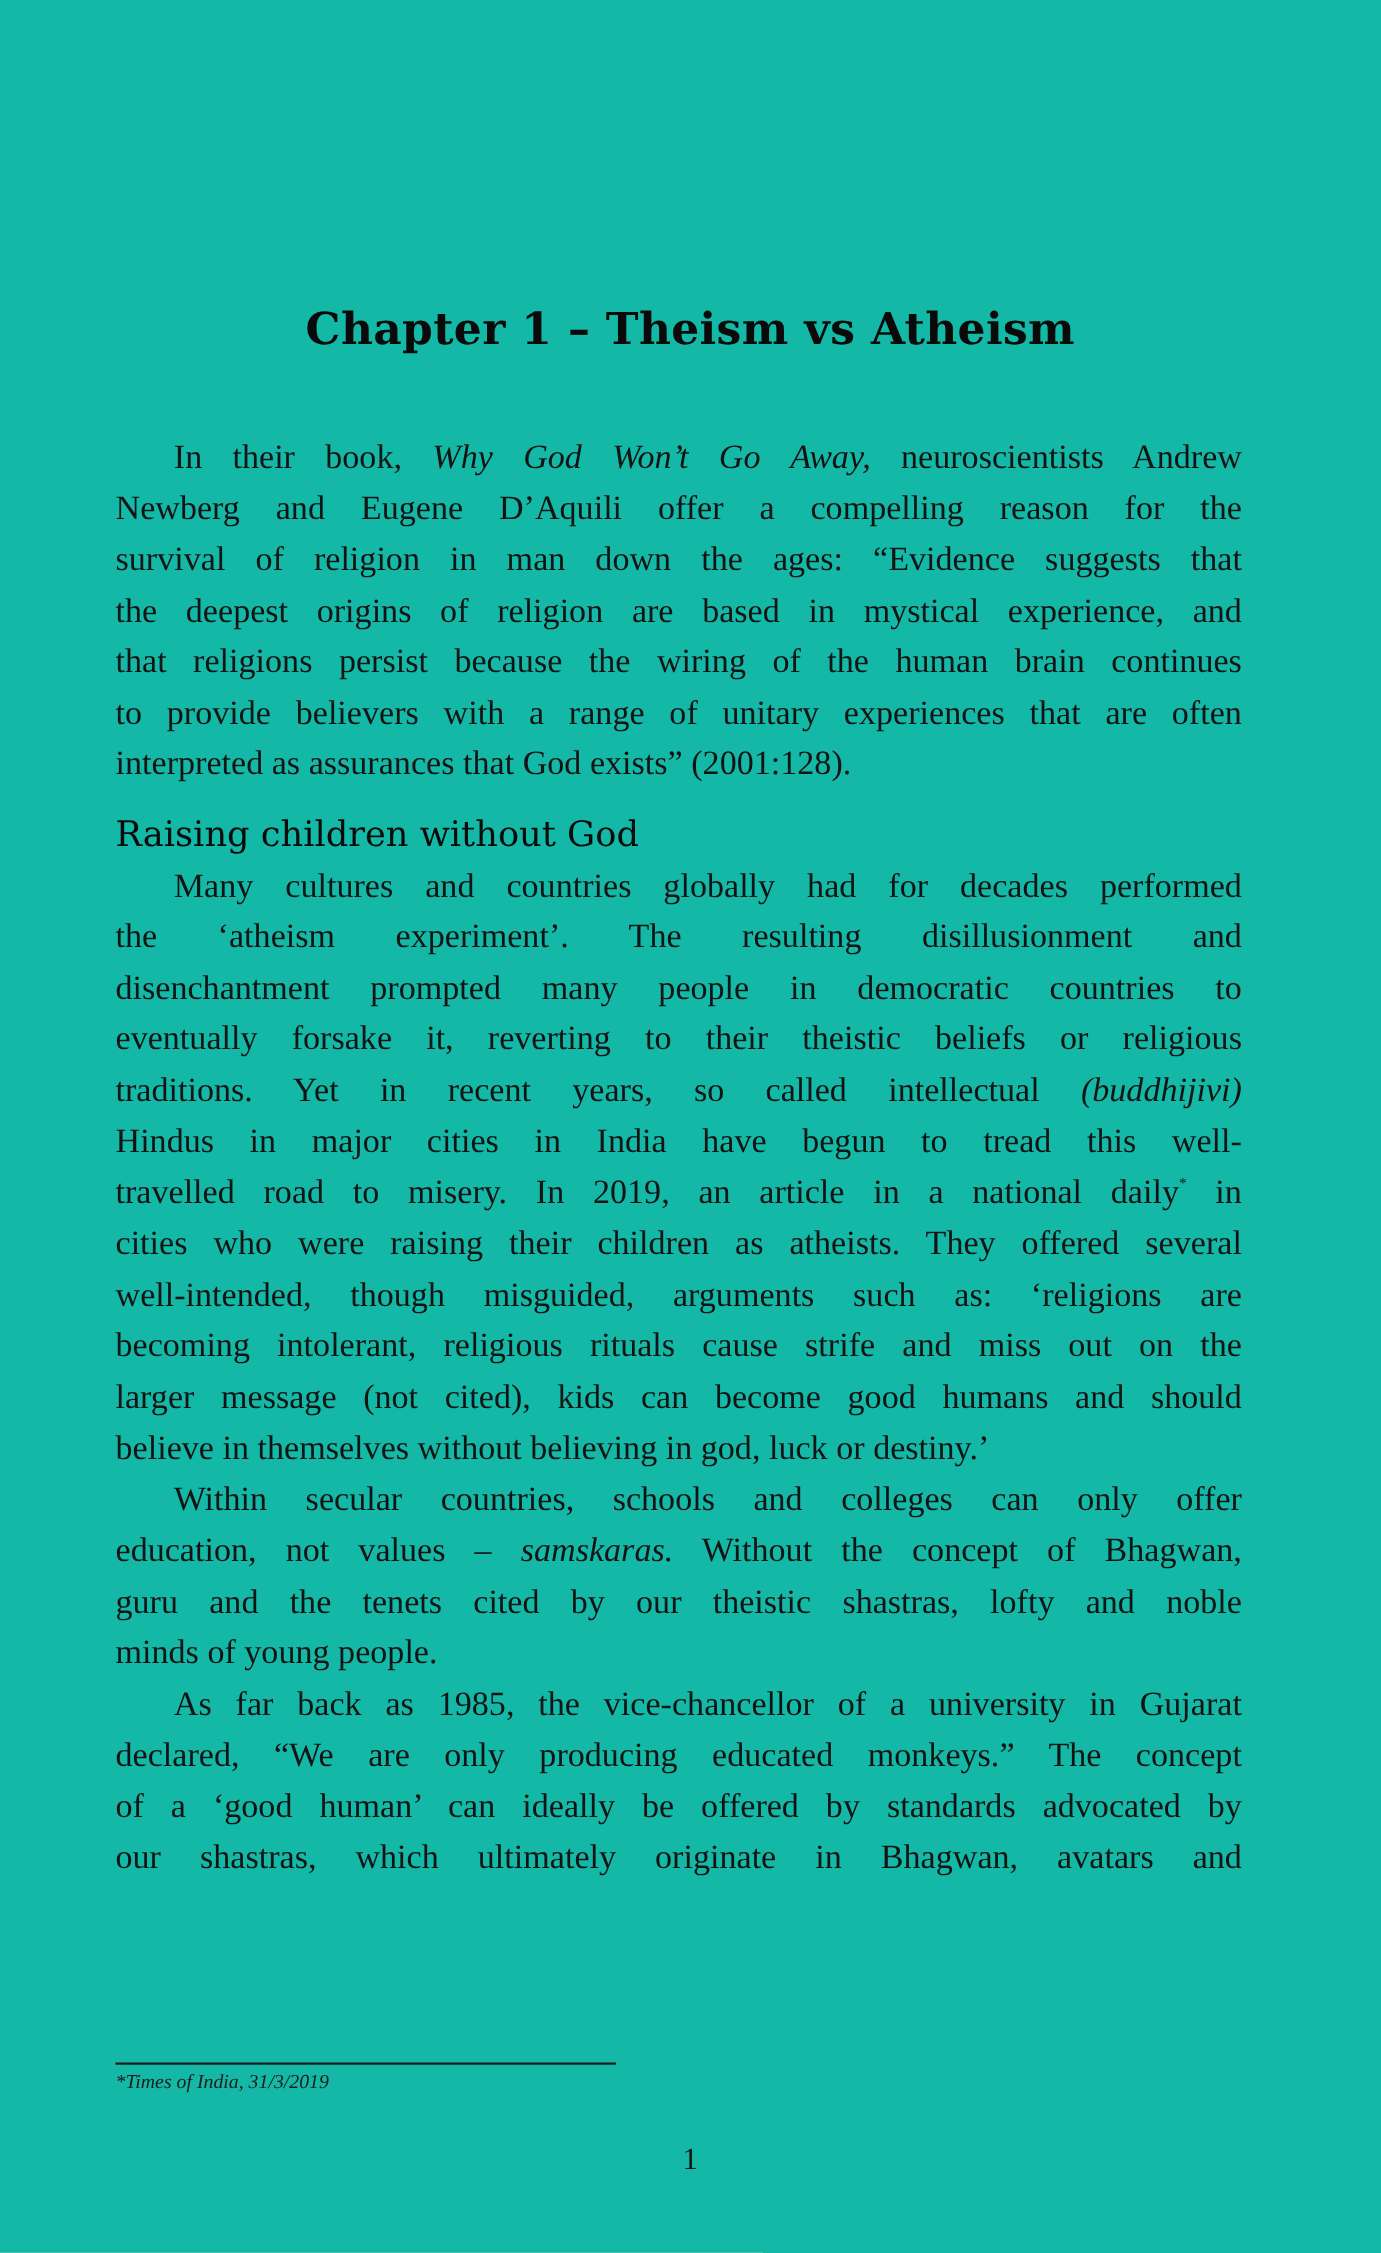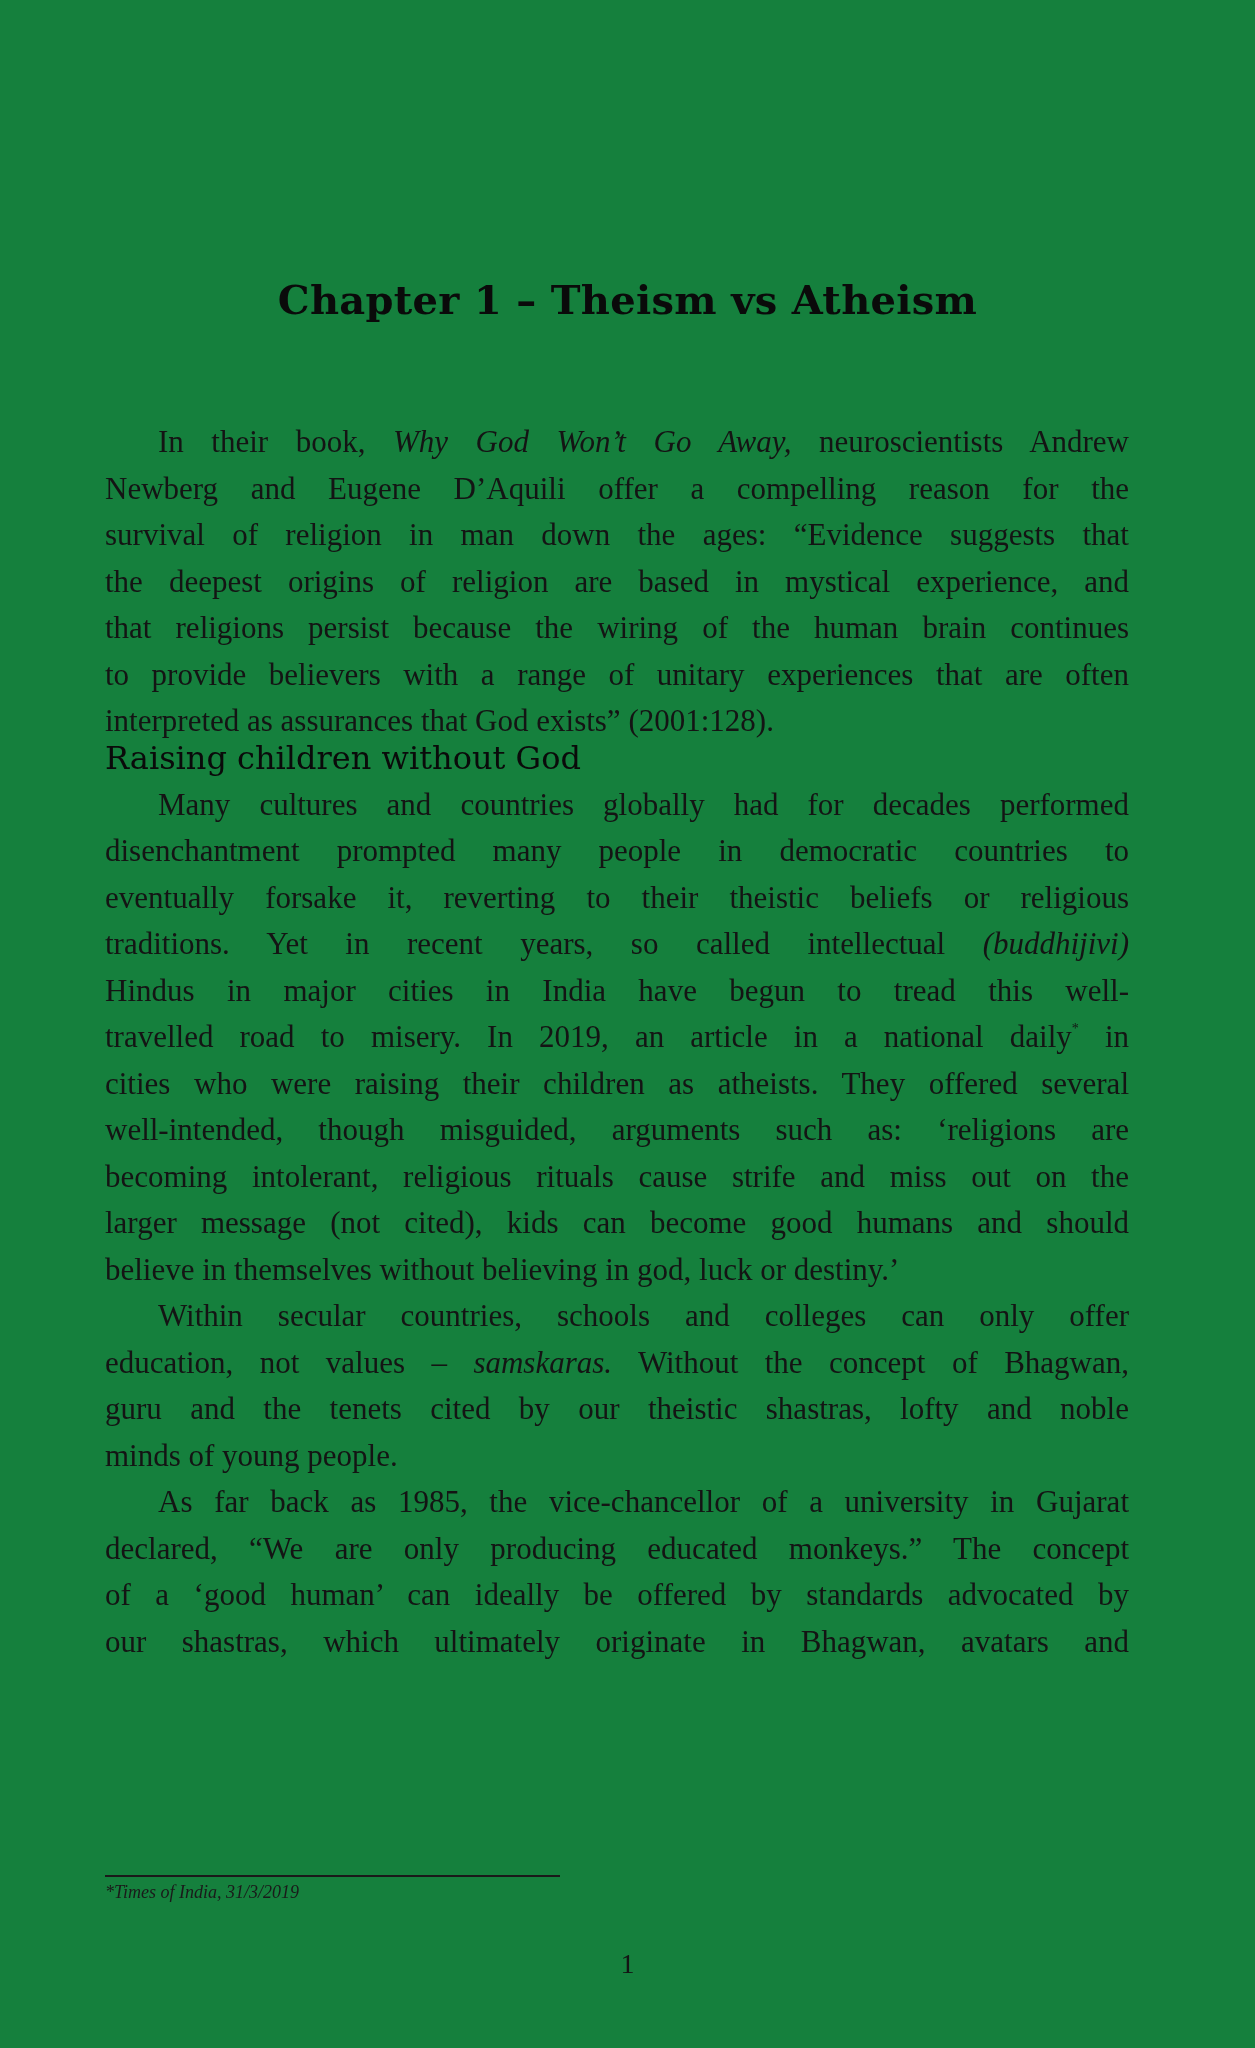--- a/index.html
+++ b/index.html
@@ -12,21 +12,21 @@
       height: 2048px;
       position: relative;
       overflow: hidden;
       color: #111111;
       font-family: "DejaVu Serif", "Liberation Serif", serif;
     }
     .page {
       position: absolute;
       left: 0; top: 0;
       width: 1255px; height: 2048px;
-      background: #15803d;
+      background: #14b8a6;
     }
     .chapter-title {
       position: absolute;
       left: 0;
       width: 1255px;
       top: 276px;
       text-align: center;
       font-family: "DejaVu Serif", "Liberation Serif", serif;
       font-weight: bold;
       font-size: 40px;
@@ -96,35 +96,36 @@
       color: #141414;
     }
   </style>
 </head>
 <body>
 
 <div class="page">
 
   <h1 class="chapter-title">Chapter 1 – Theism vs Atheism</h1>
 
-  <div class="body-text" id="intro" style="top:419px;">
+  <div class="body-text" id="intro" style="top:392px;">
       <span class="line indent"><span style="white-space: nowrap; word-spacing: -0.00173611px;">In their book, <em>Why God Won’t Go Away,</em> neuroscientists Andrew</span></span>
       <span class="line"><span style="white-space: nowrap; word-spacing: 0px;">Newberg and Eugene D’Aquili offer a compelling reason for the</span></span>
       <span class="line"><span style="white-space: nowrap; word-spacing: 0px;">survival of religion in man down the ages: “Evidence suggests that</span></span>
       <span class="line"><span style="white-space: nowrap; word-spacing: 0px;">the deepest origins of religion are based in mystical experience, and</span></span>
       <span class="line"><span style="white-space: nowrap; word-spacing: 0px;">that religions persist because the wiring of the human brain continues</span></span>
       <span class="line"><span style="white-space: nowrap; word-spacing: 0px;">to provide believers with a range of unitary experiences that are often</span></span>
       <span class="line last">interpreted as assurances that God exists” (2001:128).</span>
     </div>
 
   <div class="body-text" id="section" style="top:735px;">
     <h2 class="section-heading">Raising children without God</h2>
     <div id="paras">
         <div>
           <span class="line indent"><span style="white-space: nowrap; word-spacing: 0px;">Many cultures and countries globally had for decades performed</span></span>
+          <span class="line"><span style="white-space: nowrap; word-spacing: 0px;">the ‘atheism experiment’. The resulting disillusionment and</span></span>
           <span class="line"><span style="white-space: nowrap; word-spacing: 0px;">disenchantment prompted many people in democratic countries to</span></span>
           <span class="line"><span style="white-space: nowrap; word-spacing: 0px;">eventually forsake it, reverting to their theistic beliefs or religious</span></span>
           <span class="line"><span style="white-space: nowrap; word-spacing: 0px;">traditions. Yet in recent years, so called intellectual <em>(buddhijivi)</em></span></span>
           <span class="line"><span style="white-space: nowrap; word-spacing: 0px;">Hindus in major cities in India have begun to tread this well-</span></span>
           <span class="line"><span style="white-space: nowrap; word-spacing: 0px;">travelled road to misery. In 2019, an article in a national daily<sup class="fnmark">*</sup> in</span></span>
           <span class="line"><span style="white-space: nowrap; word-spacing: 0px;">cities who were raising their children as atheists. They offered several</span></span>
           <span class="line"><span style="white-space: nowrap; word-spacing: 0px;">well-intended, though misguided, arguments such as: ‘religions are</span></span>
           <span class="line"><span style="white-space: nowrap; word-spacing: 0px;">becoming intolerant, religious rituals cause strife and miss out on the</span></span>
           <span class="line"><span style="white-space: nowrap; word-spacing: 0px;">larger message (not cited), kids can become good humans and should</span></span>
           <span class="line last">believe in themselves without believing in god, luck or destiny.’</span>

